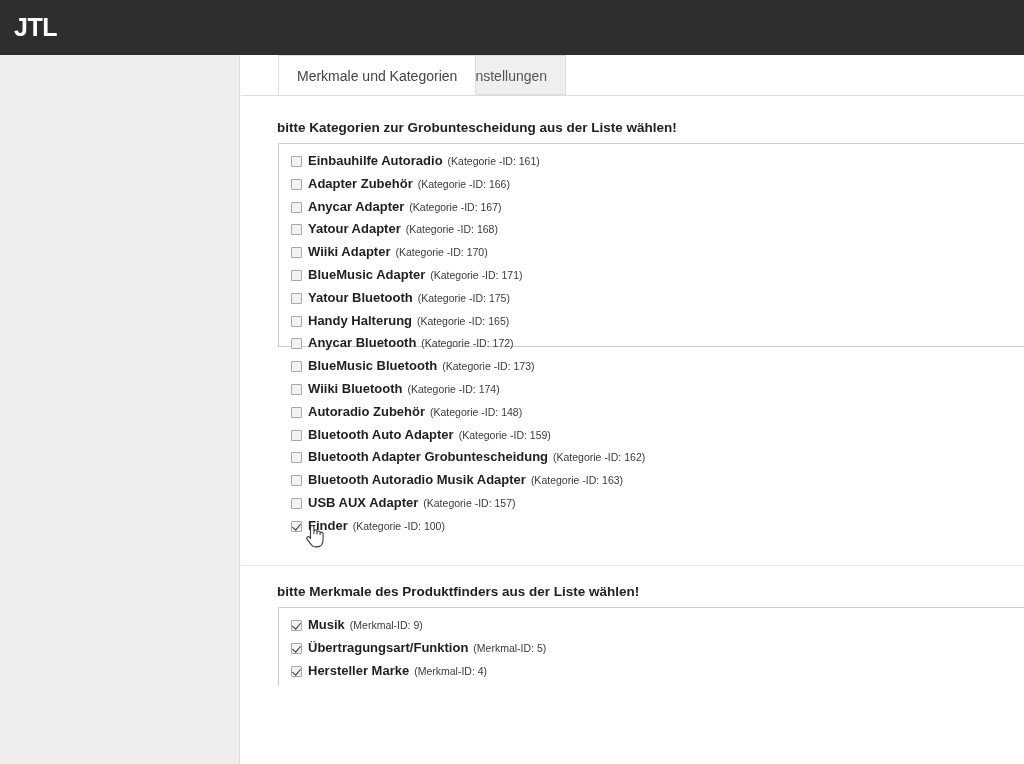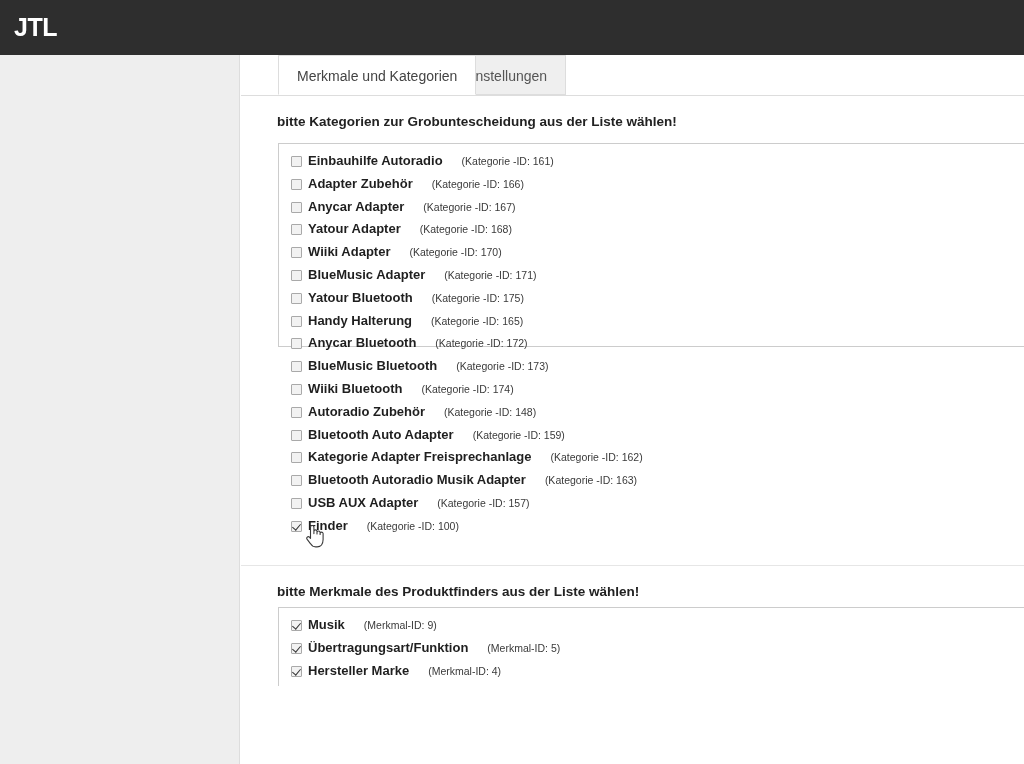--- a/index.html
+++ b/index.html
@@ -171,21 +171,21 @@
   .cb-label {
     font-weight: bold;
     font-size: 13px;
     color: #1f1f1f;
     cursor: pointer;
   }
   .cb-id {
     font-weight: normal;
     font-size: 10.5px;
     color: #3a3a3a;
-    margin-left: 19px;
+    margin-left: 5px;
   }
 
   
   .divider {
     position: absolute;
     left: 0;
     width: 783px;
     height: 1px;
     background: #e6e6e6;
   }
@@ -228,21 +228,21 @@
 
   <div class="tabs">
     <div class="tab active" style="left:37px;">
       <span>Merkmale und Kategorien</span>
     </div>
     <div class="tab inactive" style="left:203px;">
       <span>Einstellungen</span>
     </div>
   </div>
 
-  <div class="section-heading" style="top:59px;">bitte Kategorien zur Grobuntescheidung aus der Liste wählen!</div>
+  <div class="section-heading" style="top:65px;">bitte Kategorien zur Grobuntescheidung aus der Liste wählen!</div>
   <div class="panel" id="panel-categories" style="top:88px; width:760px; height:204px;">
       <div class="cb-row">
         <span class="cb"></span>
         <span class="cb-label">Einbauhilfe Autoradio</span>
         <span class="cb-id">(Kategorie -ID: 161)</span>
       </div>
       <div class="cb-row">
         <span class="cb"></span>
         <span class="cb-label">Adapter Zubehör</span>
         <span class="cb-id">(Kategorie -ID: 166)</span>
@@ -297,21 +297,21 @@
         <span class="cb-label">Autoradio Zubehör</span>
         <span class="cb-id">(Kategorie -ID: 148)</span>
       </div>
       <div class="cb-row">
         <span class="cb"></span>
         <span class="cb-label">Bluetooth Auto Adapter</span>
         <span class="cb-id">(Kategorie -ID: 159)</span>
       </div>
       <div class="cb-row">
         <span class="cb"></span>
-        <span class="cb-label">Kategorie Adapter Freisprechanlage</span>
+        <span class="cb-label">Bluetooth Adapter Grobuntescheidung</span>
         <span class="cb-id">(Kategorie -ID: 162)</span>
       </div>
       <div class="cb-row">
         <span class="cb"></span>
         <span class="cb-label">Bluetooth Autoradio Musik Adapter</span>
         <span class="cb-id">(Kategorie -ID: 163)</span>
       </div>
       <div class="cb-row">
         <span class="cb"></span>
         <span class="cb-label">USB AUX Adapter</span>

